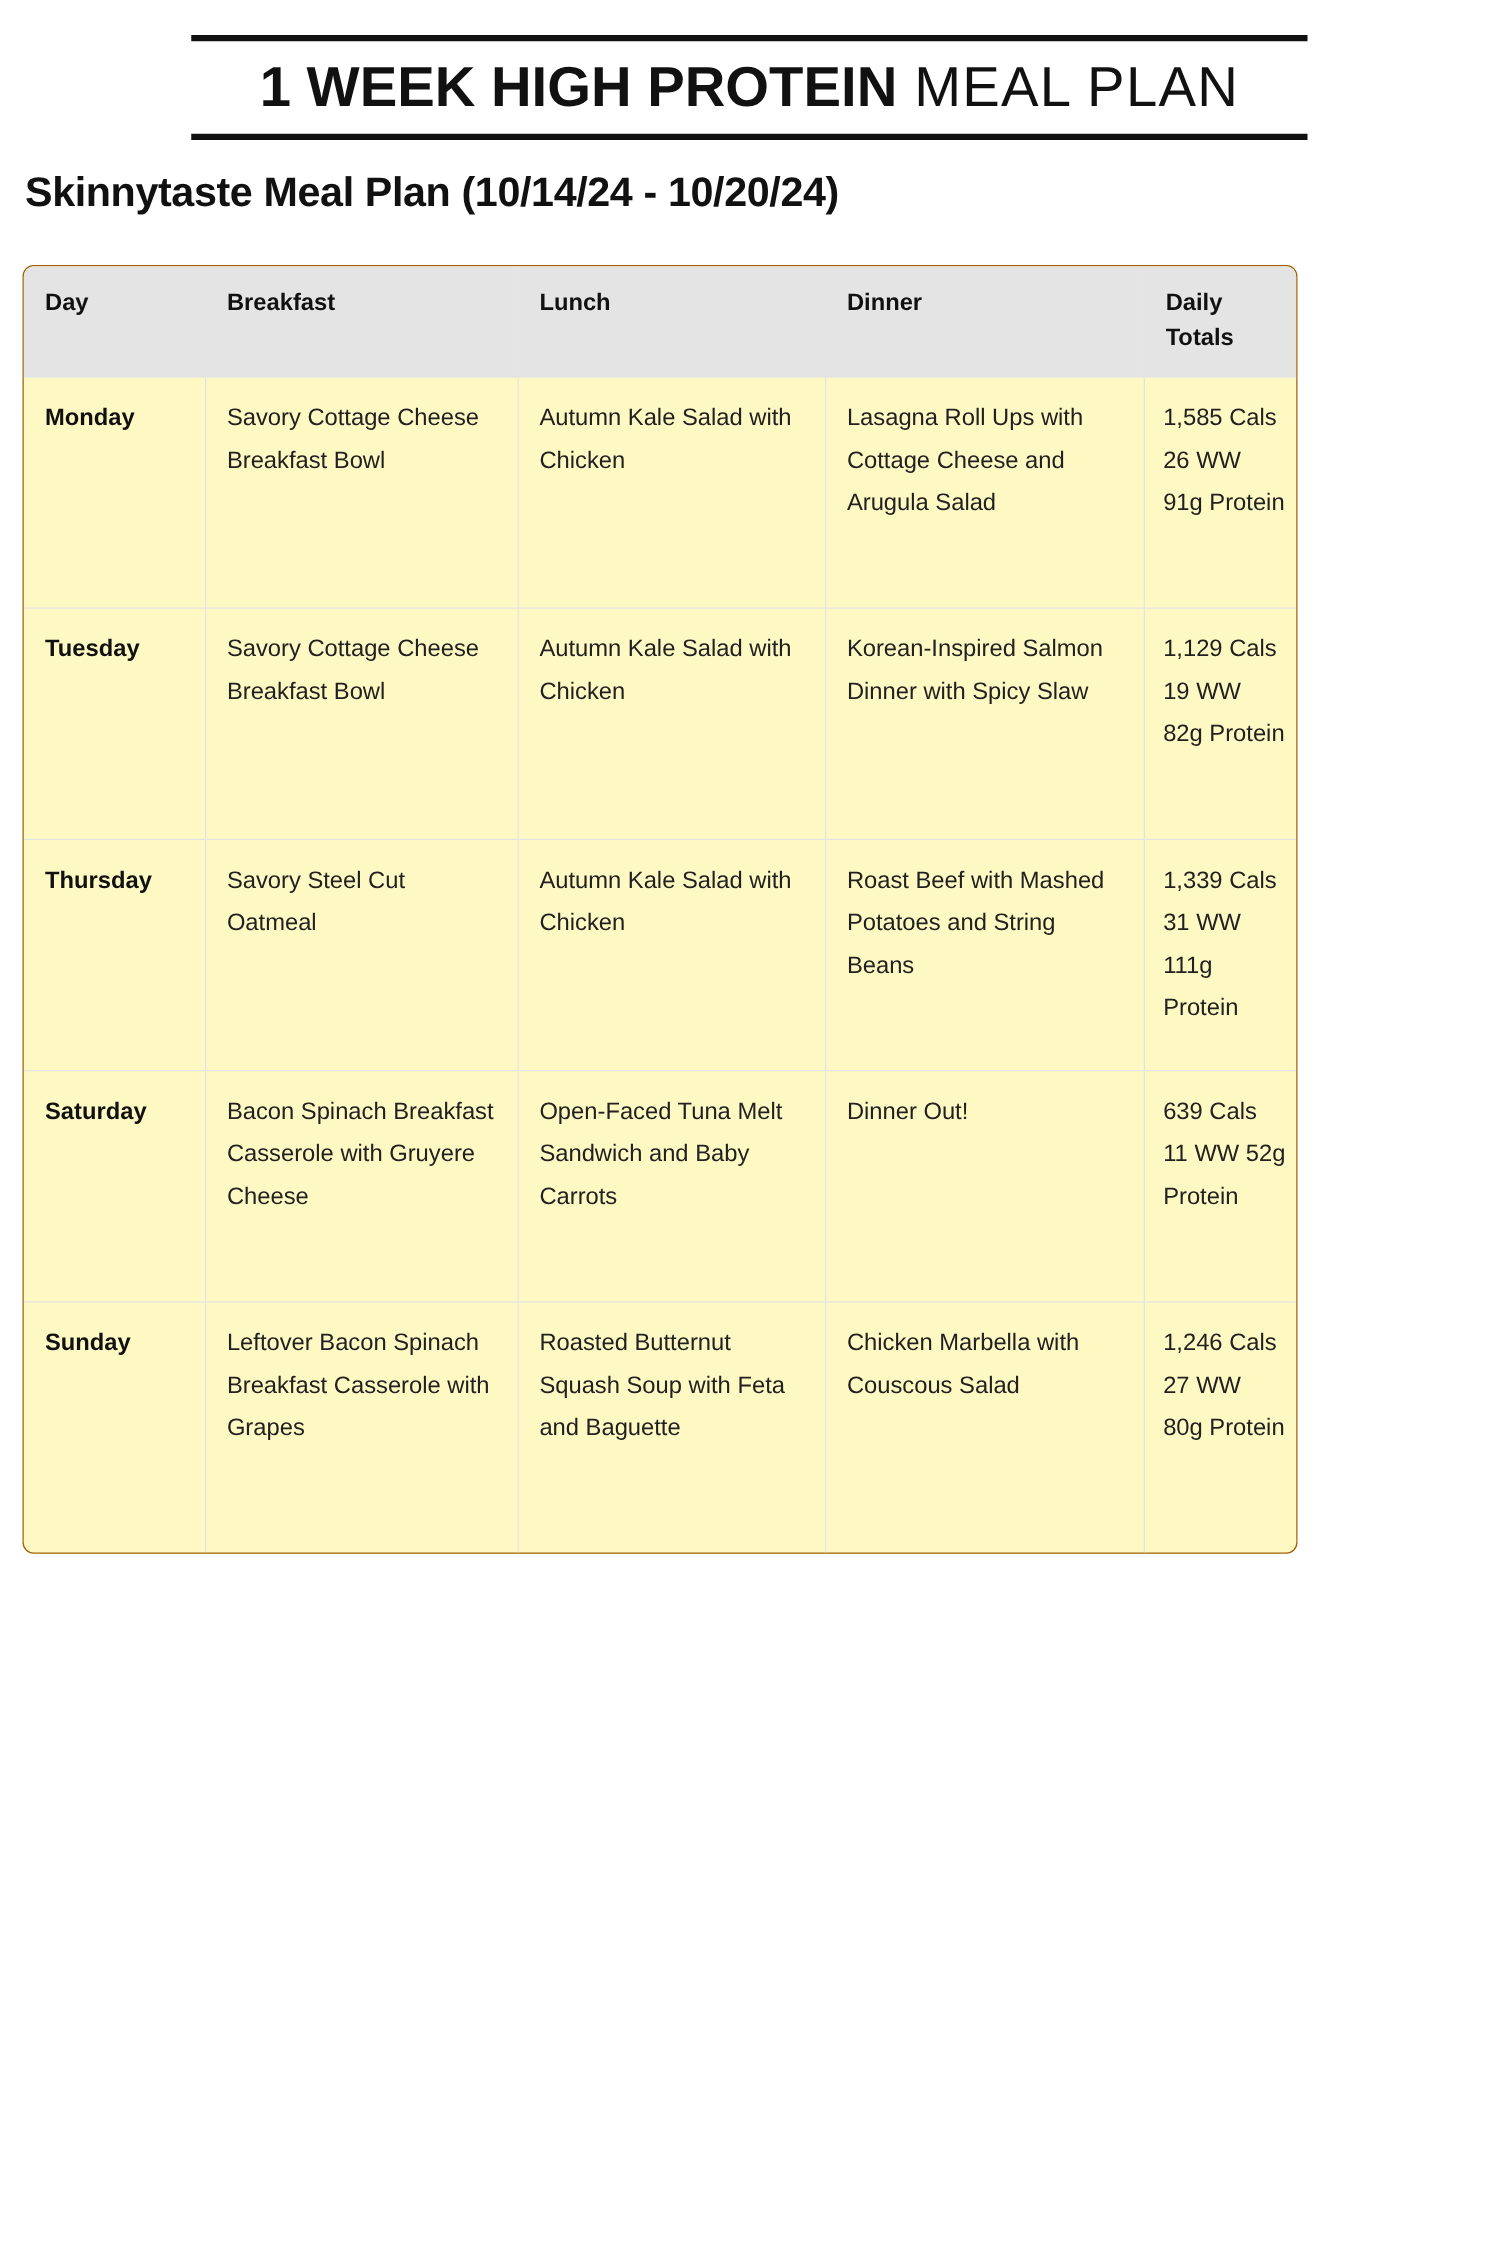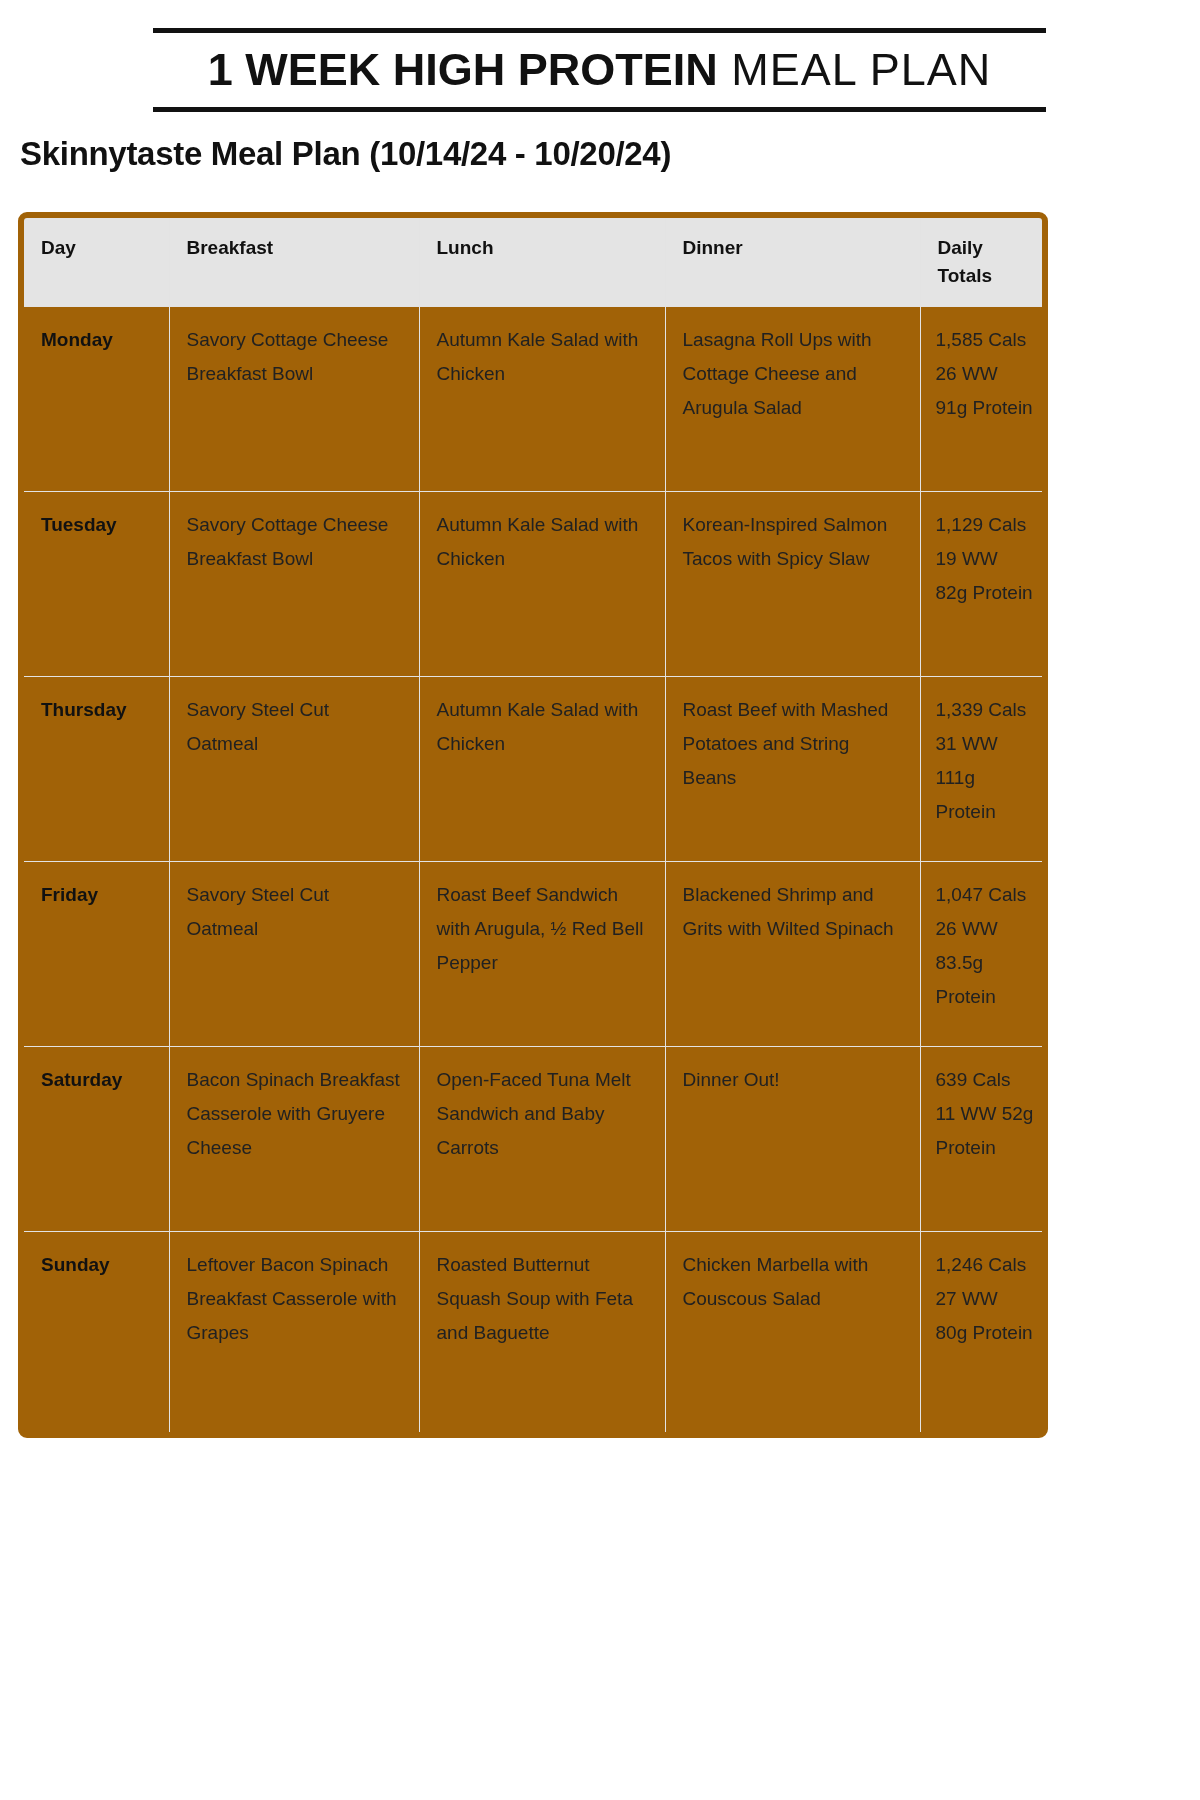--- a/index.html
+++ b/index.html
@@ -65,24 +65,24 @@
     color: #111111;
     white-space: nowrap;
   }
 
   
   .table-wrap {
     position: absolute;
     left: 18px;
     top: 212px;
     width: 1018px;
-    border: 6px solid #a16207;
+    border: 1px solid #a16207;
     border-radius: 9px;
     overflow: hidden;
-    background: #a16207;
+    background: #fef9c3;
   }
   table.meal-table {
     border-collapse: collapse;
     width: 100%;
     table-layout: fixed;
   }
   table.meal-table col.c-day      { width: 145px; }
   table.meal-table col.c-break    { width: 250px; }
   table.meal-table col.c-lunch    { width: 246px; }
   table.meal-table col.c-dinner   { width: 255px; }
@@ -175,38 +175,31 @@
           <td class="day-cell">Monday</td>
           <td>Savory Cottage Cheese Breakfast Bowl</td>
           <td>Autumn Kale Salad with Chicken</td>
           <td>Lasagna Roll Ups with Cottage Cheese and Arugula Salad</td>
           <td class="totals-cell">1,585 Cals 26 WW 91g Protein</td>
         </tr>
         <tr>
           <td class="day-cell">Tuesday</td>
           <td>Savory Cottage Cheese Breakfast Bowl</td>
           <td>Autumn Kale Salad with Chicken</td>
-          <td>Korean-Inspired Salmon Tacos with Spicy Slaw</td>
+          <td>Korean-Inspired Salmon Dinner with Spicy Slaw</td>
           <td class="totals-cell">1,129 Cals 19 WW 82g Protein</td>
         </tr>
         <tr>
           <td class="day-cell">Thursday</td>
           <td>Savory Steel Cut Oatmeal</td>
           <td>Autumn Kale Salad with Chicken</td>
           <td>Roast Beef with Mashed Potatoes and String Beans</td>
           <td class="totals-cell">1,339 Cals 31 WW 111g Protein</td>
         </tr>
         <tr>
-          <td class="day-cell">Friday</td>
-          <td>Savory Steel Cut Oatmeal</td>
-          <td>Roast Beef Sandwich with Arugula, ½ Red Bell Pepper</td>
-          <td>Blackened Shrimp and Grits with Wilted Spinach</td>
-          <td class="totals-cell">1,047 Cals 26 WW 83.5g Protein</td>
-        </tr>
-        <tr>
           <td class="day-cell">Saturday</td>
           <td>Bacon Spinach Breakfast Casserole with Gruyere Cheese</td>
           <td>Open-Faced Tuna Melt Sandwich and Baby Carrots</td>
           <td>Dinner Out!</td>
           <td class="totals-cell">639 Cals 11 WW 52g Protein</td>
         </tr>
         <tr>
           <td class="day-cell">Sunday</td>
           <td>Leftover Bacon Spinach Breakfast Casserole with Grapes</td>
           <td>Roasted Butternut Squash Soup with Feta and Baguette</td>

